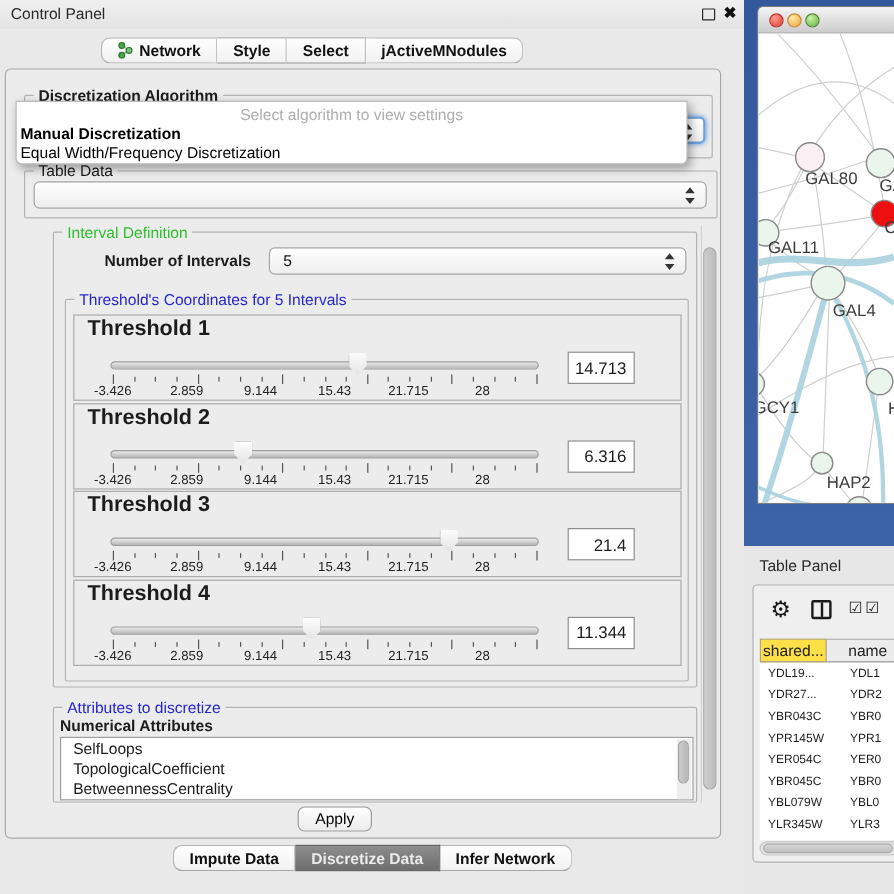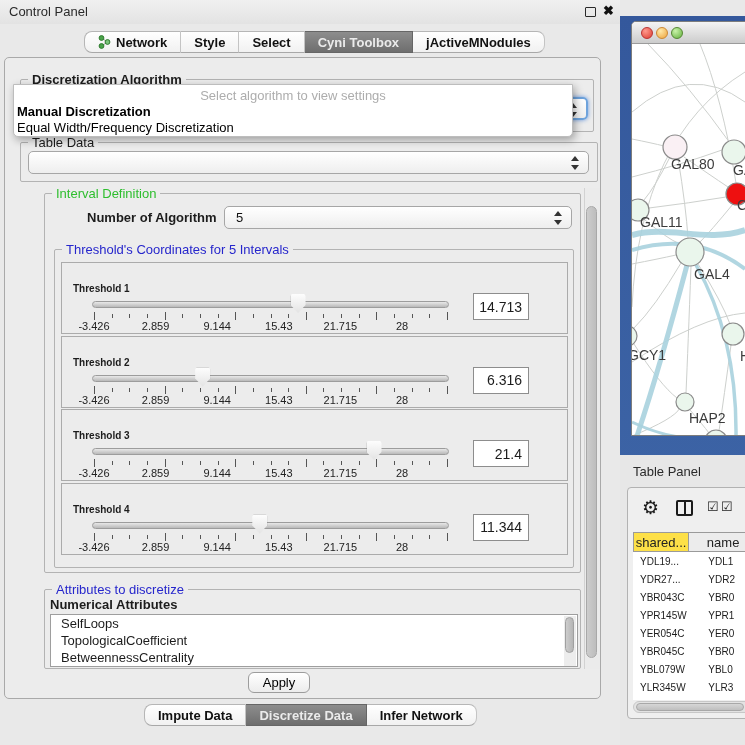--- a/index.html
+++ b/index.html
@@ -49,21 +49,21 @@
   #algo-prompt { position:absolute; left:0; top:3px; width:100%; text-align:center; color:#adadad; font-size:13px; }
   .algo-opt { position:absolute; left:2px; width:556px; height:16px; padding-left:1px; font-size:13px; color:#000; white-space:nowrap; }
   .algo-opt.hl { font-weight:bold; }
 
   
   .vtrack { background:#ebebeb; border-left:1px solid #d2d2d2; }
   .vthumb { position:absolute; left:1px; width:11px; background:linear-gradient(90deg,#cdcdcd,#bdbdbd); border:1px solid #a8a8a8; border-radius:6px; }
 
   
   .th-panel { position:absolute; left:0; width:507px; height:72px; background:#ececec; border:1px solid #ababab; }
-  .th-label { position:absolute; left:11px; top:20px; font-weight:bold; font-size:10px; }
+  .th-label { position:absolute; left:11px; top:0; font-weight:bold; font-size:18px; }
   .sl-track { position:absolute; left:30px; top:38px; width:357px; height:7px; border-radius:4px;
               background:linear-gradient(#e8e8e8,#b9b9b9); border:1px solid #9c9c9c; }
   .sl-thumb { position:absolute; top:31px; width:15px; height:19px; background:linear-gradient(#fdfdfd,#e3e3e3);
               clip-path:polygon(8% 0,92% 0,100% 10%,100% 58%,50% 100%,0 58%,0 10%);
               filter:drop-shadow(0 0 1px #777); }
   .tickbox { position:absolute; left:32px; top:49px; width:353px; height:8px; }
   .tick { position:absolute; top:2px; width:1px; height:4px; background:#555; }
   .tick.major { top:0; height:8px; }
   .ticklabels { position:absolute; left:32px; top:57px; width:308px; height:12px; font-size:11px; font-weight:normal; color:#222; }
   .ticklabel { position:absolute; transform:translateX(-50%); white-space:nowrap; }
@@ -74,21 +74,21 @@
   #attr-list { position:absolute; left:5px; top:24px; width:528px; height:53px; background:#fff; border:1px solid #9e9e9e; overflow:hidden; }
   .attr-item { padding:1px 0 1px 10px; font-size:13px; height:17px; }
   #attr-scroll { position:absolute; right:1px; top:1px; width:12px; height:51px; background:#ededed; }
   #attr-thumb { position:absolute; left:1px; top:1px; width:9px; height:36px; background:linear-gradient(90deg,#cdcdcd,#b5b5b5); border:1px solid #a0a0a0; border-radius:5px; }
 
   #apply-btn { left:247px; top:671px; width:62px; height:21px; background:linear-gradient(#ffffff,#ececec);
                border:1px solid #9c9c9c; border-radius:6px; font-size:13px; font-family:"Liberation Sans",sans-serif;
                display:flex; align-items:center; justify-content:center; }
 
   
-  #desktop { left:620px; top:16px; width:125px; height:455px; background:linear-gradient(#34589c,#3c63a5); }
+  #desktop { left:620px; top:0; width:125px; height:455px; background:linear-gradient(#34589c,#3c63a5); }
   #net-window { position:absolute; left:11px; top:5px; width:120px; height:415px; background:#fff;
                 border:1px solid #7d7d7d; border-radius:5px 5px 0 0; overflow:hidden; }
   #net-titlebar { position:absolute; left:0; top:0; width:100%; height:22px; background:linear-gradient(#f4f4f4,#cccccc); border-bottom:1px solid #9b9b9b; }
   .tlight { position:absolute; top:5px; width:12px; height:12px; border-radius:50%; }
   #tl-red   { left:9px;  background:radial-gradient(circle at 35% 30%, #ff9a8d, #dd3e32); border:1px solid #b33; }
   #tl-yellow{ left:24px; background:radial-gradient(circle at 35% 30%, #ffe9a8, #eda33c); border:1px solid #c83; }
   #tl-green { left:39px; background:radial-gradient(circle at 35% 30%, #c9f3a9, #64b03e); border:1px solid #583; }
   #net-canvas { position:absolute; left:0; top:22px; width:119px; height:392px; background:#fff; overflow:hidden; }
   #net-canvas svg text { font-family:"Liberation Sans",sans-serif; font-size:14px; fill:#3c3c3c; }
 
@@ -135,23 +135,20 @@
               <circle cx="9.5" cy="7" r="2.4" fill="#7cc47c" stroke="#2d7a2d"></circle>
             </svg></span>
           <span>Network</span>
         </div>
         <div class="seg-tab">
           <span>Style</span>
         </div>
         <div class="seg-tab">
           <span>Select</span>
         </div>
-        <div class="seg-tab sel">
-          <span>Cyni Toolbox</span>
-        </div>
         <div class="seg-tab">
           <span>jActiveMNodules</span>
         </div>
       </div>
 
     <div id="main-panel" class="abs">
 
       <div class="group" style="left:15px; top:21px; width:574px; height:53px;">
         <span class="group-title" style="font-weight:bold;">Discretization Algorithm</span>
         <div class="combo focusring" style="left:7px; top:17px; width:560px;">
@@ -164,21 +161,21 @@
         <div class="combo" style="left:7px; top:8px; width:561px;">
           <span class="spinner"></span>
         </div>
       </div>
 
       <div class="abs" style="left:0; top:128px; width:578px; height:483px; overflow:hidden;">
 
         <div class="group" style="left:39px; top:7px; width:537px; height:380px;">
           <span class="group-title t-green">Interval Definition</span>
 
-          <div class="abs" style="left:42px; top:16px; font-weight:bold;">Number of Algorithm</div>
+          <div class="abs" style="left:42px; top:16px; font-weight:bold;">Number of Intervals</div>
           <div class="combo" style="left:179px; top:12px; width:348px;">
             <span>5</span>
             <span class="spinner"></span>
           </div>
 
           <div class="group" style="left:9px; top:55px; width:520px; height:319px;">
             <span class="group-title t-blue">Threshold's Coordinates for 5 Intervals</span>
             <div class="abs" id="thresholds-stack" style="left:6px; top:12px; width:507px; height:300px;">
                 <div class="th-panel" style="top: 0px;">
                   <div class="th-label">Threshold 1</div>

